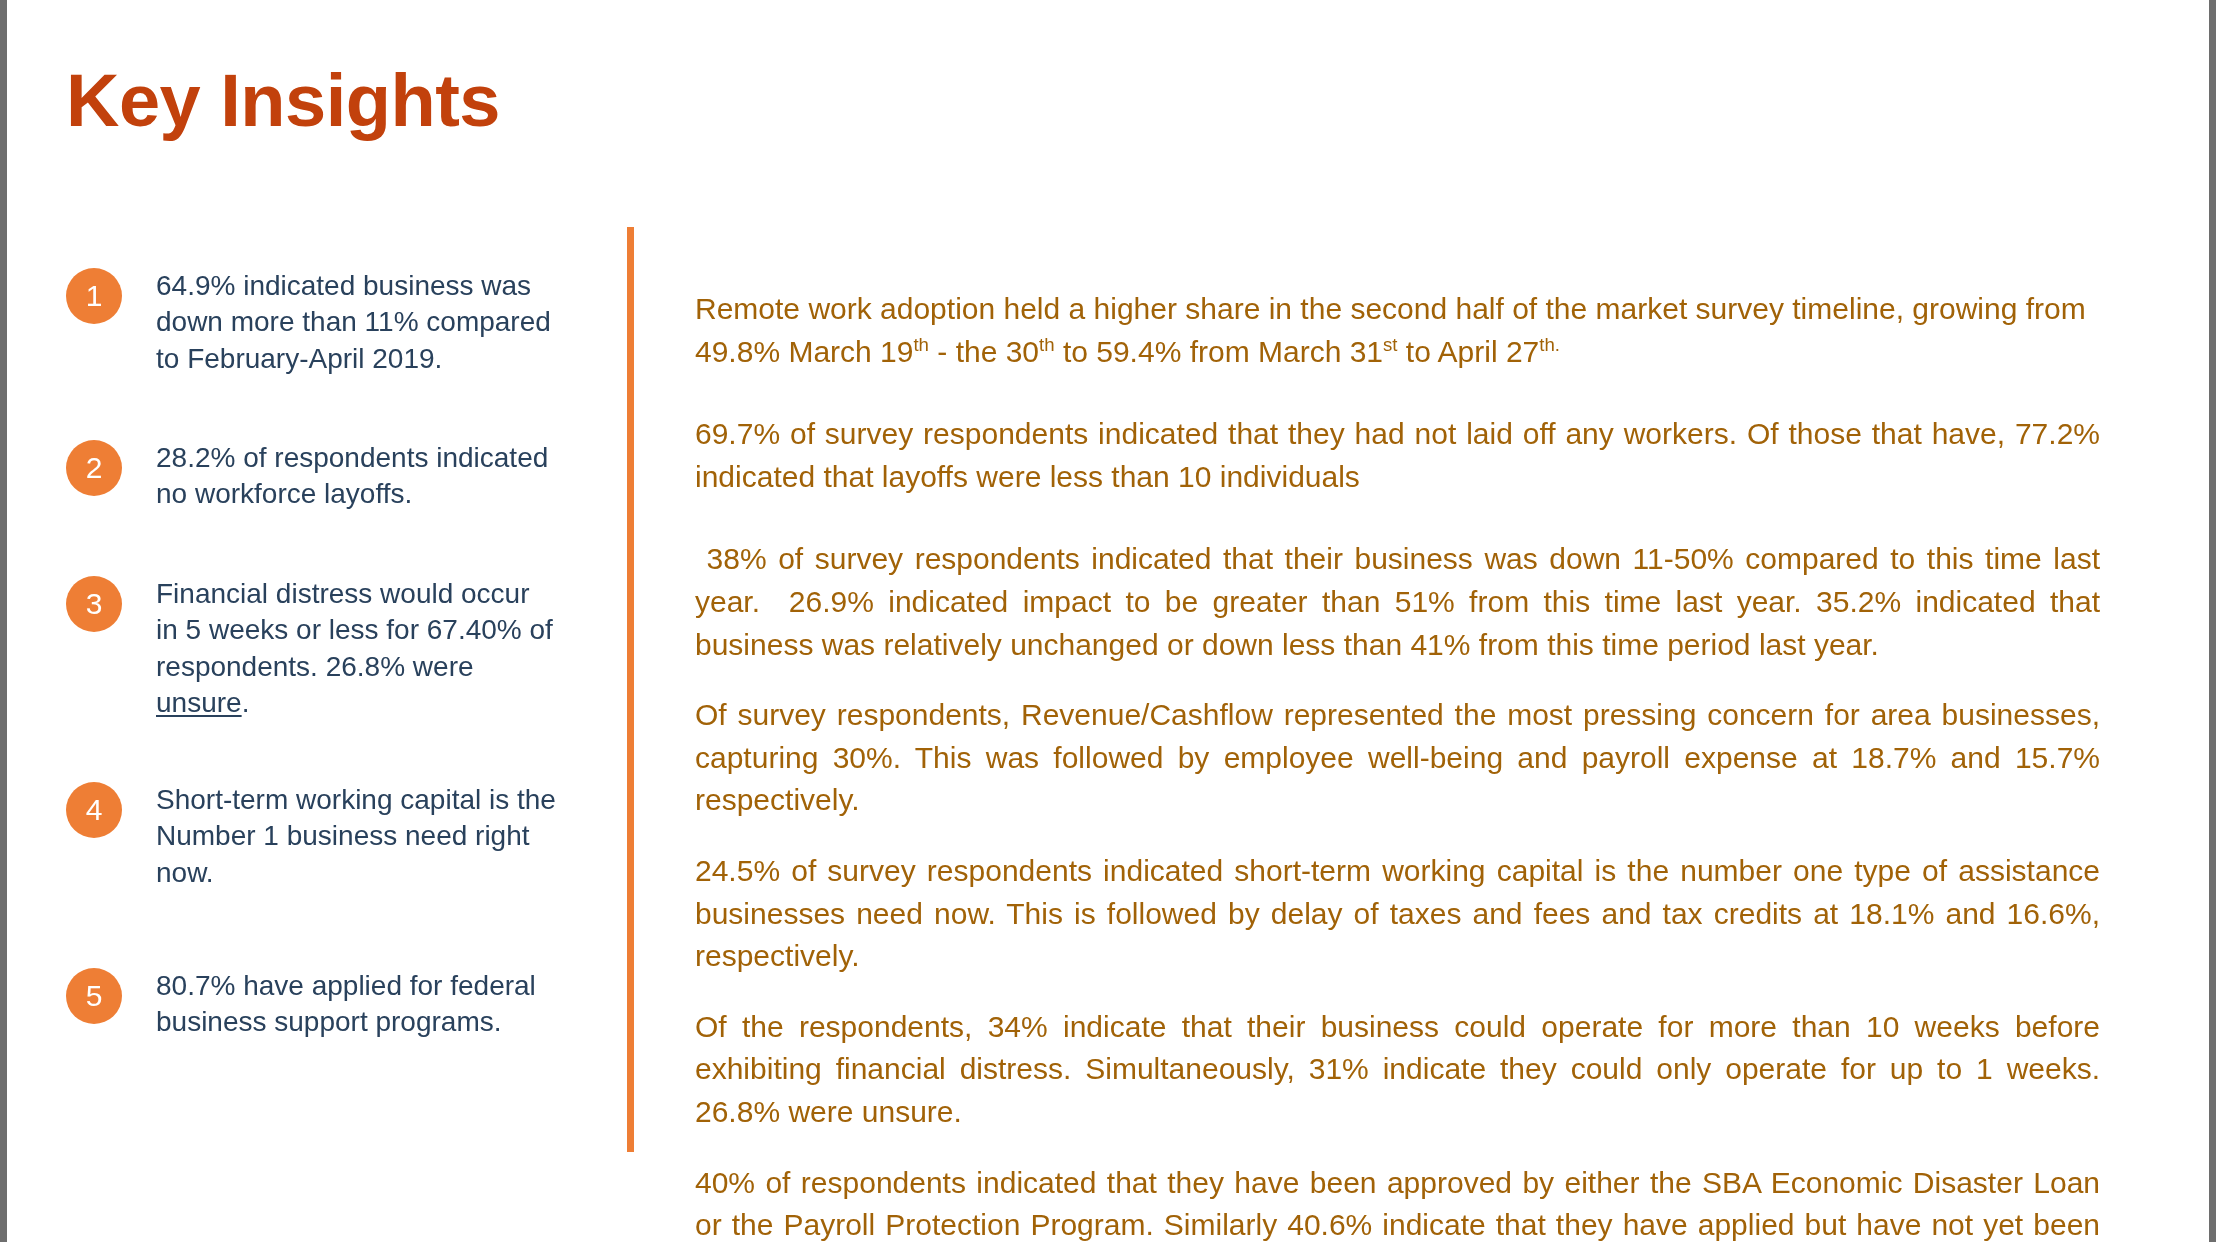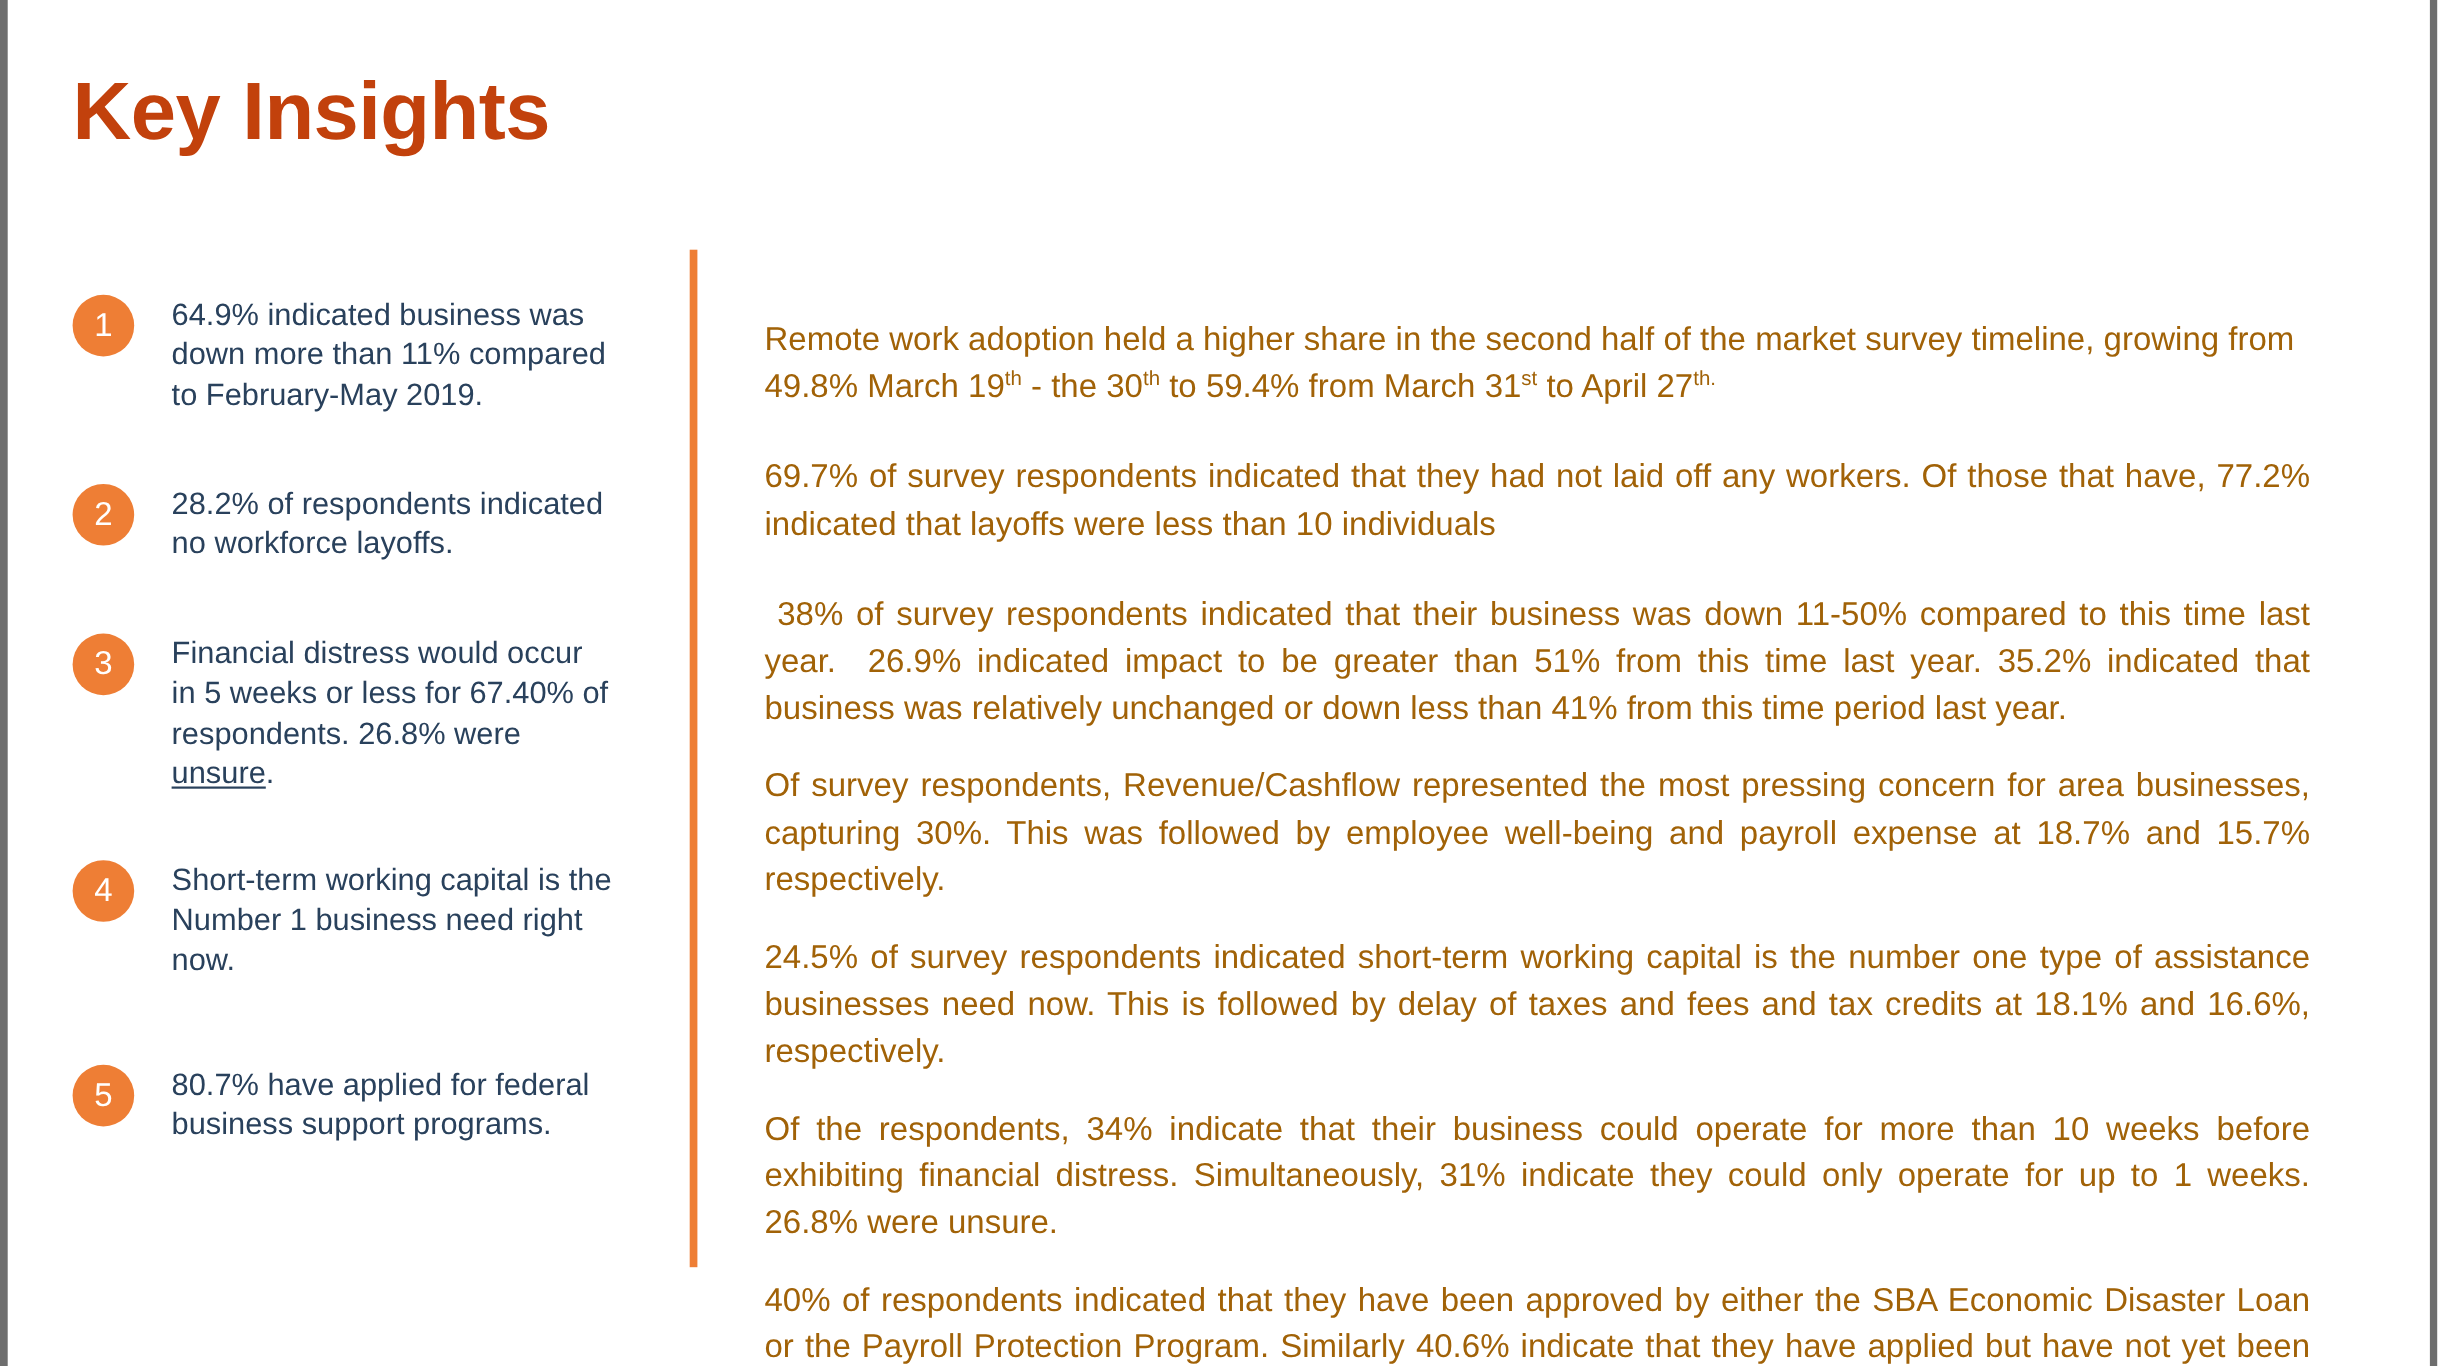--- a/index.html
+++ b/index.html
@@ -125,21 +125,21 @@
 
   <div class="edge-band left"></div>
   <div class="edge-band right"></div>
 
   <div class="slide-title">Key Insights</div>
 
   <div class="insights-list">
 
     <div class="insight-item" style="top:0px;">
       <div class="insight-badge">1</div>
-      <div class="insight-text">64.9% indicated business was down more than 11% compared to February-May 2019.</div>
+      <div class="insight-text">64.9% indicated business was down more than 11% compared to February-April 2019.</div>
     </div>
 
     <div class="insight-item" style="top:172px;">
       <div class="insight-badge">2</div>
       <div class="insight-text">28.2% of respondents indicated no workforce layoffs.</div>
     </div>
 
     <div class="insight-item" style="top:308px;">
       <div class="insight-badge">3</div>
       <div class="insight-text"><span>Financial distress would occur in 5 weeks or less for 67.40% of respondents. 26.8% were </span><u>unsure</u><span>.</span></div>

